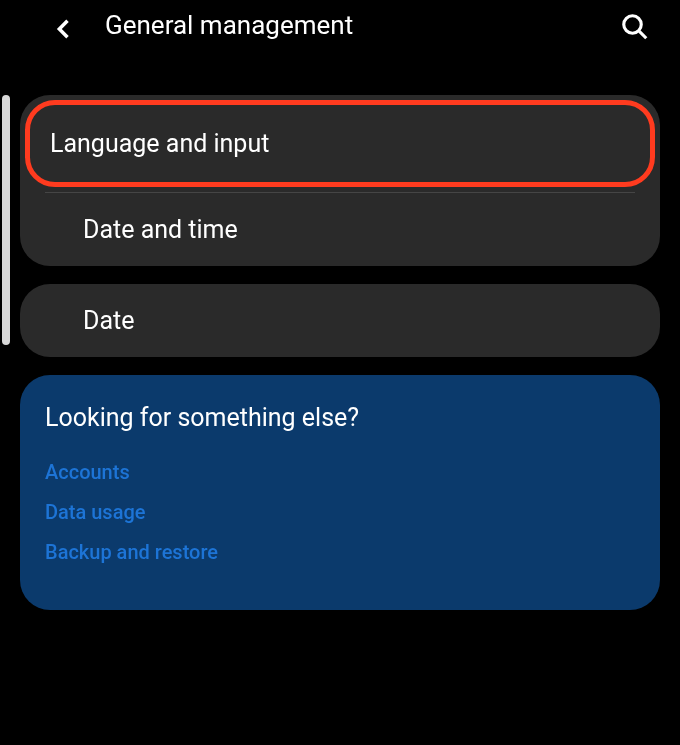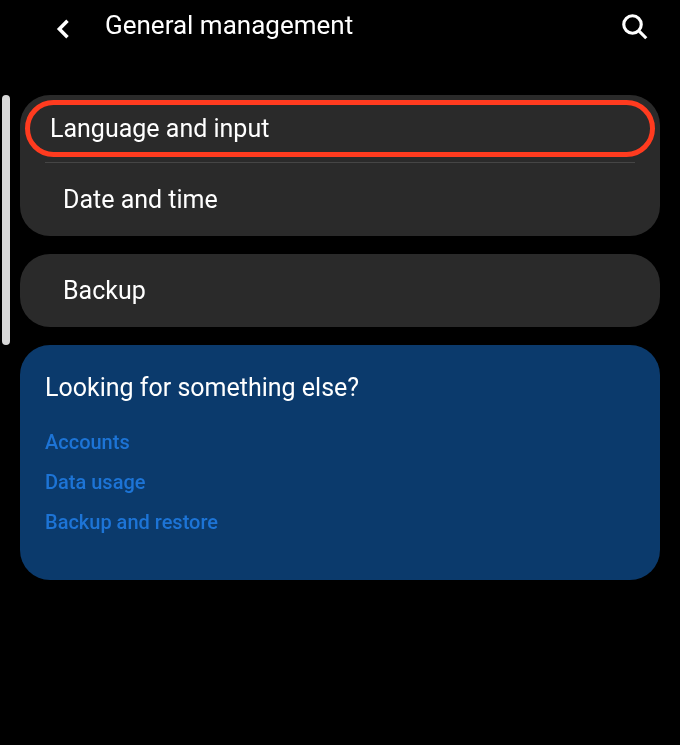--- a/index.html
+++ b/index.html
@@ -70,26 +70,27 @@
       border-radius: 30px;
       margin-bottom: 18px;
       overflow: hidden;
     }
     .list-item {
       padding: 22px 43px;
       color: #ffffff;
       font-size: 25px;
       font-weight: 400;
       cursor: pointer;
+      margin-left: 20px;
     }
     .highlighted {
       border: 5px solid #ff3b1f;
       border-radius: 30px;
       margin: 5px;
-      padding: 9px 20px;
+      padding: 24px 20px;
     }
     .divider {
       height: 1px;
       background: #454545;
       margin: 0 25px;
     }
     .suggestion-card {
       background: #0b3a6c;
       border-radius: 30px;
       padding: 28px 32px 30px 25px;
@@ -130,21 +131,21 @@
 <div class="scroll-indicator"></div>
 
 <div class="content">
   <div class="card">
     <div class="list-item highlighted">Language and input</div>
     <div class="divider"></div>
     <div class="list-item">Date and time</div>
   </div>
 
   <div class="card">
-    <div class="list-item">Backup</div>
+    <div class="list-item">Date</div>
   </div>
 
   <div class="suggestion-card">
     <div class="suggestion-title">Looking for something else?</div>
     <div class="suggestion-link">Accounts</div>
     <div class="suggestion-link">Data usage</div>
     <div class="suggestion-link">Backup and restore</div>
   </div>
 </div>
 

